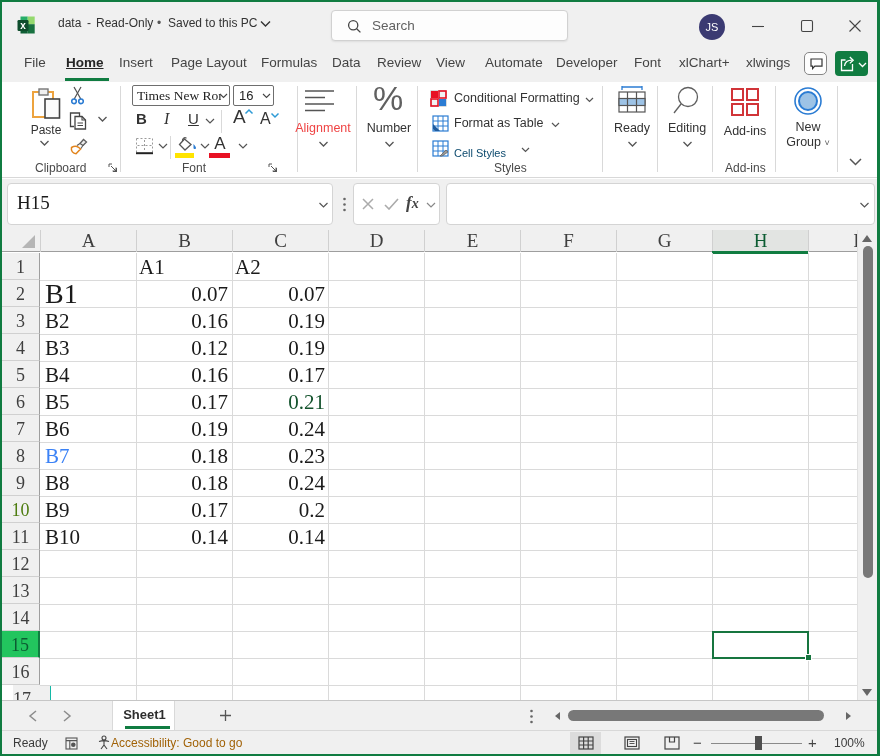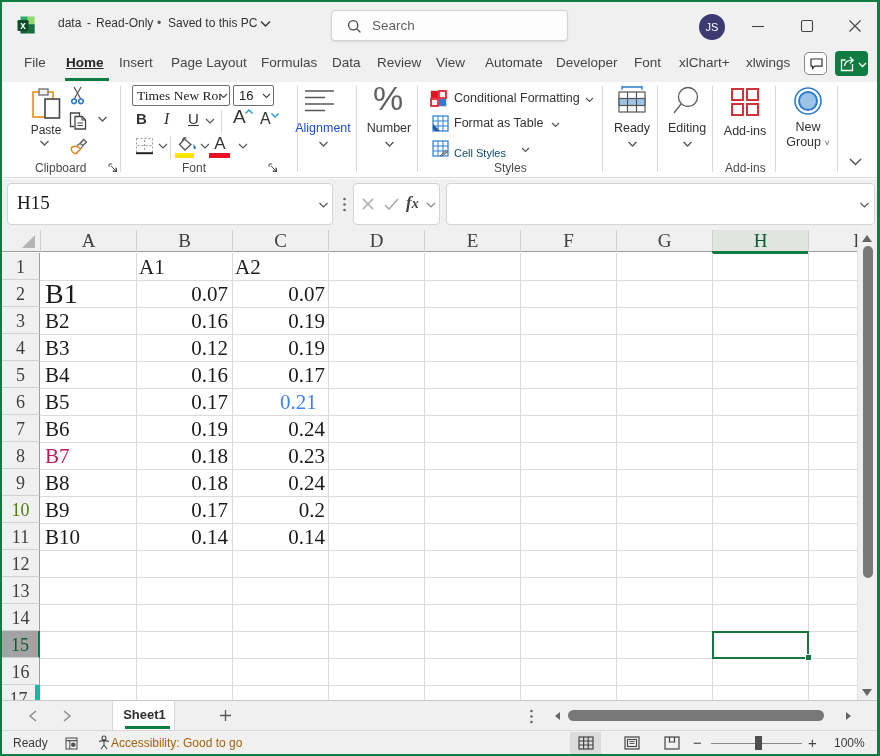--- a/index.html
+++ b/index.html
@@ -207,21 +207,21 @@
 
     <div class="abs" style="left:207px;top:52px;font-size:17px;color:#333;width:22px;text-align:center;">A</div>
     <div class="abs" style="left:207px;top:71px;width:21px;height:5px;background:#e81123;"></div>
     <svg class="abs" style="left:236px;top:61px" width="10" height="6" viewBox="0 0 10 6">
         <path d="M1 1 L5 5 L9 1" stroke="#555" stroke-width="1.2" fill="none"></path>
       </svg>
 
     <svg class="abs" style="left:303px;top:8px" width="30" height="22" viewBox="0 0 30 22">
       <path d="M0 1 H29 M0 7.5 H20 M0 14 H29 M0 20.5 H20" stroke="#555" stroke-width="1.5"></path>
     </svg>
-    <div class="abs" style="left:291px;top:39px;width:60px;text-align:center;font-size:12.5px;color:#1d4ed8;">Alignment</div>
+    <div class="abs" style="left:291px;top:39px;width:60px;text-align:center;font-size:12.5px;color:#ef4444;">Alignment</div>
     <svg class="abs" style="left:316px;top:59px" width="11" height="7" viewBox="0 0 11 7">
         <path d="M1.5 1 L5.5 5 L9.5 1" stroke="#555" stroke-width="1.3" fill="none"></path>
       </svg>
 
     <div class="abs" style="left:366px;top:-3px;width:40px;text-align:center;font-size:34px;font-weight:400;color:#606060;font-family:'Liberation Sans';">%</div>
     <div class="abs" style="left:357px;top:39px;width:60px;text-align:center;font-size:12.5px;color:#333;">Number</div>
     <svg class="abs" style="left:382px;top:59px" width="11" height="7" viewBox="0 0 11 7">
         <path d="M1.5 1 L5.5 5 L9.5 1" stroke="#555" stroke-width="1.3" fill="none"></path>
       </svg>
 
@@ -352,23 +352,23 @@
       <div class="abs serif" style="left:0;top:131px;width:38px;height:27px;background:#f0f0f0;border-bottom:1px solid #d0d0d0;border-right:1px solid #9e9e9e;text-align:center;line-height:28px;font-size:18px;color:#3f3f3f;">5</div>
       <div class="abs serif" style="left:0;top:158px;width:38px;height:27px;background:#f0f0f0;border-bottom:1px solid #d0d0d0;border-right:1px solid #9e9e9e;text-align:center;line-height:28px;font-size:18px;color:#3f3f3f;">6</div>
       <div class="abs serif" style="left:0;top:185px;width:38px;height:27px;background:#f0f0f0;border-bottom:1px solid #d0d0d0;border-right:1px solid #9e9e9e;text-align:center;line-height:28px;font-size:18px;color:#3f3f3f;">7</div>
       <div class="abs serif" style="left:0;top:212px;width:38px;height:27px;background:#f0f0f0;border-bottom:1px solid #d0d0d0;border-right:1px solid #9e9e9e;text-align:center;line-height:28px;font-size:18px;color:#3f3f3f;">8</div>
       <div class="abs serif" style="left:0;top:239px;width:38px;height:27px;background:#f0f0f0;border-bottom:1px solid #d0d0d0;border-right:1px solid #9e9e9e;text-align:center;line-height:28px;font-size:18px;color:#3f3f3f;">9</div>
       <div class="abs serif" style="left:0;top:266px;width:38px;height:27px;background:#f0f0f0;border-bottom:1px solid #d0d0d0;border-right:1px solid #9e9e9e;text-align:center;line-height:28px;font-size:18px;color:#4d7c0f;">10</div>
       <div class="abs serif" style="left:0;top:293px;width:38px;height:27px;background:#f0f0f0;border-bottom:1px solid #d0d0d0;border-right:1px solid #9e9e9e;text-align:center;line-height:28px;font-size:18px;color:#3f3f3f;">11</div>
       <div class="abs serif" style="left:0;top:320px;width:38px;height:27px;background:#f0f0f0;border-bottom:1px solid #d0d0d0;border-right:1px solid #9e9e9e;text-align:center;line-height:28px;font-size:18px;color:#3f3f3f;">12</div>
       <div class="abs serif" style="left:0;top:347px;width:38px;height:27px;background:#f0f0f0;border-bottom:1px solid #d0d0d0;border-right:1px solid #9e9e9e;text-align:center;line-height:28px;font-size:18px;color:#3f3f3f;">13</div>
       <div class="abs serif" style="left:0;top:374px;width:38px;height:27px;background:#f0f0f0;border-bottom:1px solid #d0d0d0;border-right:1px solid #9e9e9e;text-align:center;line-height:28px;font-size:18px;color:#3f3f3f;">14</div>
-      <div class="abs serif" style="left:0;top:401px;width:38px;height:27px;background:#a3a3a3;border-bottom:1px solid #d0d0d0;border-right:2px solid #107c41;text-align:center;line-height:28px;font-size:18px;color:#0c5c32;">15</div>
+      <div class="abs serif" style="left:0;top:401px;width:38px;height:27px;background:#22c55e;border-bottom:1px solid #d0d0d0;border-right:2px solid #107c41;text-align:center;line-height:28px;font-size:18px;color:#0c5c32;">15</div>
       <div class="abs serif" style="left:0;top:428px;width:38px;height:27px;background:#f0f0f0;border-bottom:1px solid #d0d0d0;border-right:1px solid #9e9e9e;text-align:center;line-height:28px;font-size:18px;color:#3f3f3f;">16</div>
-      <div class="abs serif" style="left:0;top:455px;width:38px;height:27px;background:#f0f0f0;border-bottom:1px solid #d0d0d0;border-right:5px solid #14b8a6;text-align:center;line-height:28px;font-size:18px;color:#3f3f3f;">17</div>
+      <div class="abs serif" style="left:11px;top:455px;width:38px;height:27px;background:#f0f0f0;border-bottom:1px solid #d0d0d0;border-right:1px solid #14b8a6;text-align:left;line-height:28px;font-size:18px;color:#3f3f3f;">17</div>
       <div class="abs" style="left:134px;top:23px;width:1px;height:447px;background:#dadada;"></div>
       <div class="abs" style="left:230px;top:23px;width:1px;height:447px;background:#dadada;"></div>
       <div class="abs" style="left:326px;top:23px;width:1px;height:447px;background:#dadada;"></div>
       <div class="abs" style="left:422px;top:23px;width:1px;height:447px;background:#dadada;"></div>
       <div class="abs" style="left:518px;top:23px;width:1px;height:447px;background:#dadada;"></div>
       <div class="abs" style="left:614px;top:23px;width:1px;height:447px;background:#dadada;"></div>
       <div class="abs" style="left:710px;top:23px;width:1px;height:447px;background:#dadada;"></div>
       <div class="abs" style="left:806px;top:23px;width:1px;height:447px;background:#dadada;"></div>
       <div class="abs" style="left:38px;top:50px;width:817px;height:1px;background:#dadada;"></div>
       <div class="abs" style="left:38px;top:77px;width:817px;height:1px;background:#dadada;"></div>
@@ -396,25 +396,25 @@
       <div class="abs serif" style="left:134px;width:92px;top:77px;height:27px;line-height:28px;font-size:21px;color:#1a1a1a;text-align:right;">0.16</div>
       <div class="abs serif" style="left:230px;width:93px;top:77px;height:27px;line-height:28px;font-size:21px;color:#1a1a1a;text-align:right;">0.19</div>
       <div class="abs serif" style="left:43px;top:104px;width:90px;height:27px;line-height:28px;font-size:21px;color:#1a1a1a;">B3</div>
       <div class="abs serif" style="left:134px;width:92px;top:104px;height:27px;line-height:28px;font-size:21px;color:#1a1a1a;text-align:right;">0.12</div>
       <div class="abs serif" style="left:230px;width:93px;top:104px;height:27px;line-height:28px;font-size:21px;color:#1a1a1a;text-align:right;">0.19</div>
       <div class="abs serif" style="left:43px;top:131px;width:90px;height:27px;line-height:28px;font-size:21px;color:#1a1a1a;">B4</div>
       <div class="abs serif" style="left:134px;width:92px;top:131px;height:27px;line-height:28px;font-size:21px;color:#1a1a1a;text-align:right;">0.16</div>
       <div class="abs serif" style="left:230px;width:93px;top:131px;height:27px;line-height:28px;font-size:21px;color:#1a1a1a;text-align:right;">0.17</div>
       <div class="abs serif" style="left:43px;top:158px;width:90px;height:27px;line-height:28px;font-size:21px;color:#1a1a1a;">B5</div>
       <div class="abs serif" style="left:134px;width:92px;top:158px;height:27px;line-height:28px;font-size:21px;color:#1a1a1a;text-align:right;">0.17</div>
-      <div class="abs serif" style="left:230px;width:93px;top:158px;height:27px;line-height:28px;font-size:21px;color:#3b82f6;padding-left:48px;">0.21</div>
+      <div class="abs serif" style="left:230px;width:93px;top:158px;height:27px;line-height:28px;font-size:21px;color:#14532d;text-align:right;padding-left:48px;">0.21</div>
       <div class="abs serif" style="left:43px;top:185px;width:90px;height:27px;line-height:28px;font-size:21px;color:#1a1a1a;">B6</div>
       <div class="abs serif" style="left:134px;width:92px;top:185px;height:27px;line-height:28px;font-size:21px;color:#1a1a1a;text-align:right;">0.19</div>
       <div class="abs serif" style="left:230px;width:93px;top:185px;height:27px;line-height:28px;font-size:21px;color:#1a1a1a;text-align:right;">0.24</div>
-      <div class="abs serif" style="left:43px;top:212px;width:90px;height:27px;line-height:28px;font-size:21px;color:#be185d;">B7</div>
+      <div class="abs serif" style="left:43px;top:212px;width:90px;height:27px;line-height:28px;font-size:21px;color:#3b82f6;">B7</div>
       <div class="abs serif" style="left:134px;width:92px;top:212px;height:27px;line-height:28px;font-size:21px;color:#1a1a1a;text-align:right;">0.18</div>
       <div class="abs serif" style="left:230px;width:93px;top:212px;height:27px;line-height:28px;font-size:21px;color:#1a1a1a;text-align:right;">0.23</div>
       <div class="abs serif" style="left:43px;top:239px;width:90px;height:27px;line-height:28px;font-size:21px;color:#1a1a1a;">B8</div>
       <div class="abs serif" style="left:134px;width:92px;top:239px;height:27px;line-height:28px;font-size:21px;color:#1a1a1a;text-align:right;">0.18</div>
       <div class="abs serif" style="left:230px;width:93px;top:239px;height:27px;line-height:28px;font-size:21px;color:#1a1a1a;text-align:right;">0.24</div>
       <div class="abs serif" style="left:43px;top:266px;width:90px;height:27px;line-height:28px;font-size:21px;color:#1a1a1a;">B9</div>
       <div class="abs serif" style="left:134px;width:92px;top:266px;height:27px;line-height:28px;font-size:21px;color:#1a1a1a;text-align:right;">0.17</div>
       <div class="abs serif" style="left:230px;width:93px;top:266px;height:27px;line-height:28px;font-size:21px;color:#1a1a1a;text-align:right;">0.2</div>
       <div class="abs serif" style="left:43px;top:293px;width:90px;height:27px;line-height:28px;font-size:21px;color:#1a1a1a;">B10</div>
       <div class="abs serif" style="left:134px;width:92px;top:293px;height:27px;line-height:28px;font-size:21px;color:#1a1a1a;text-align:right;">0.14</div>

